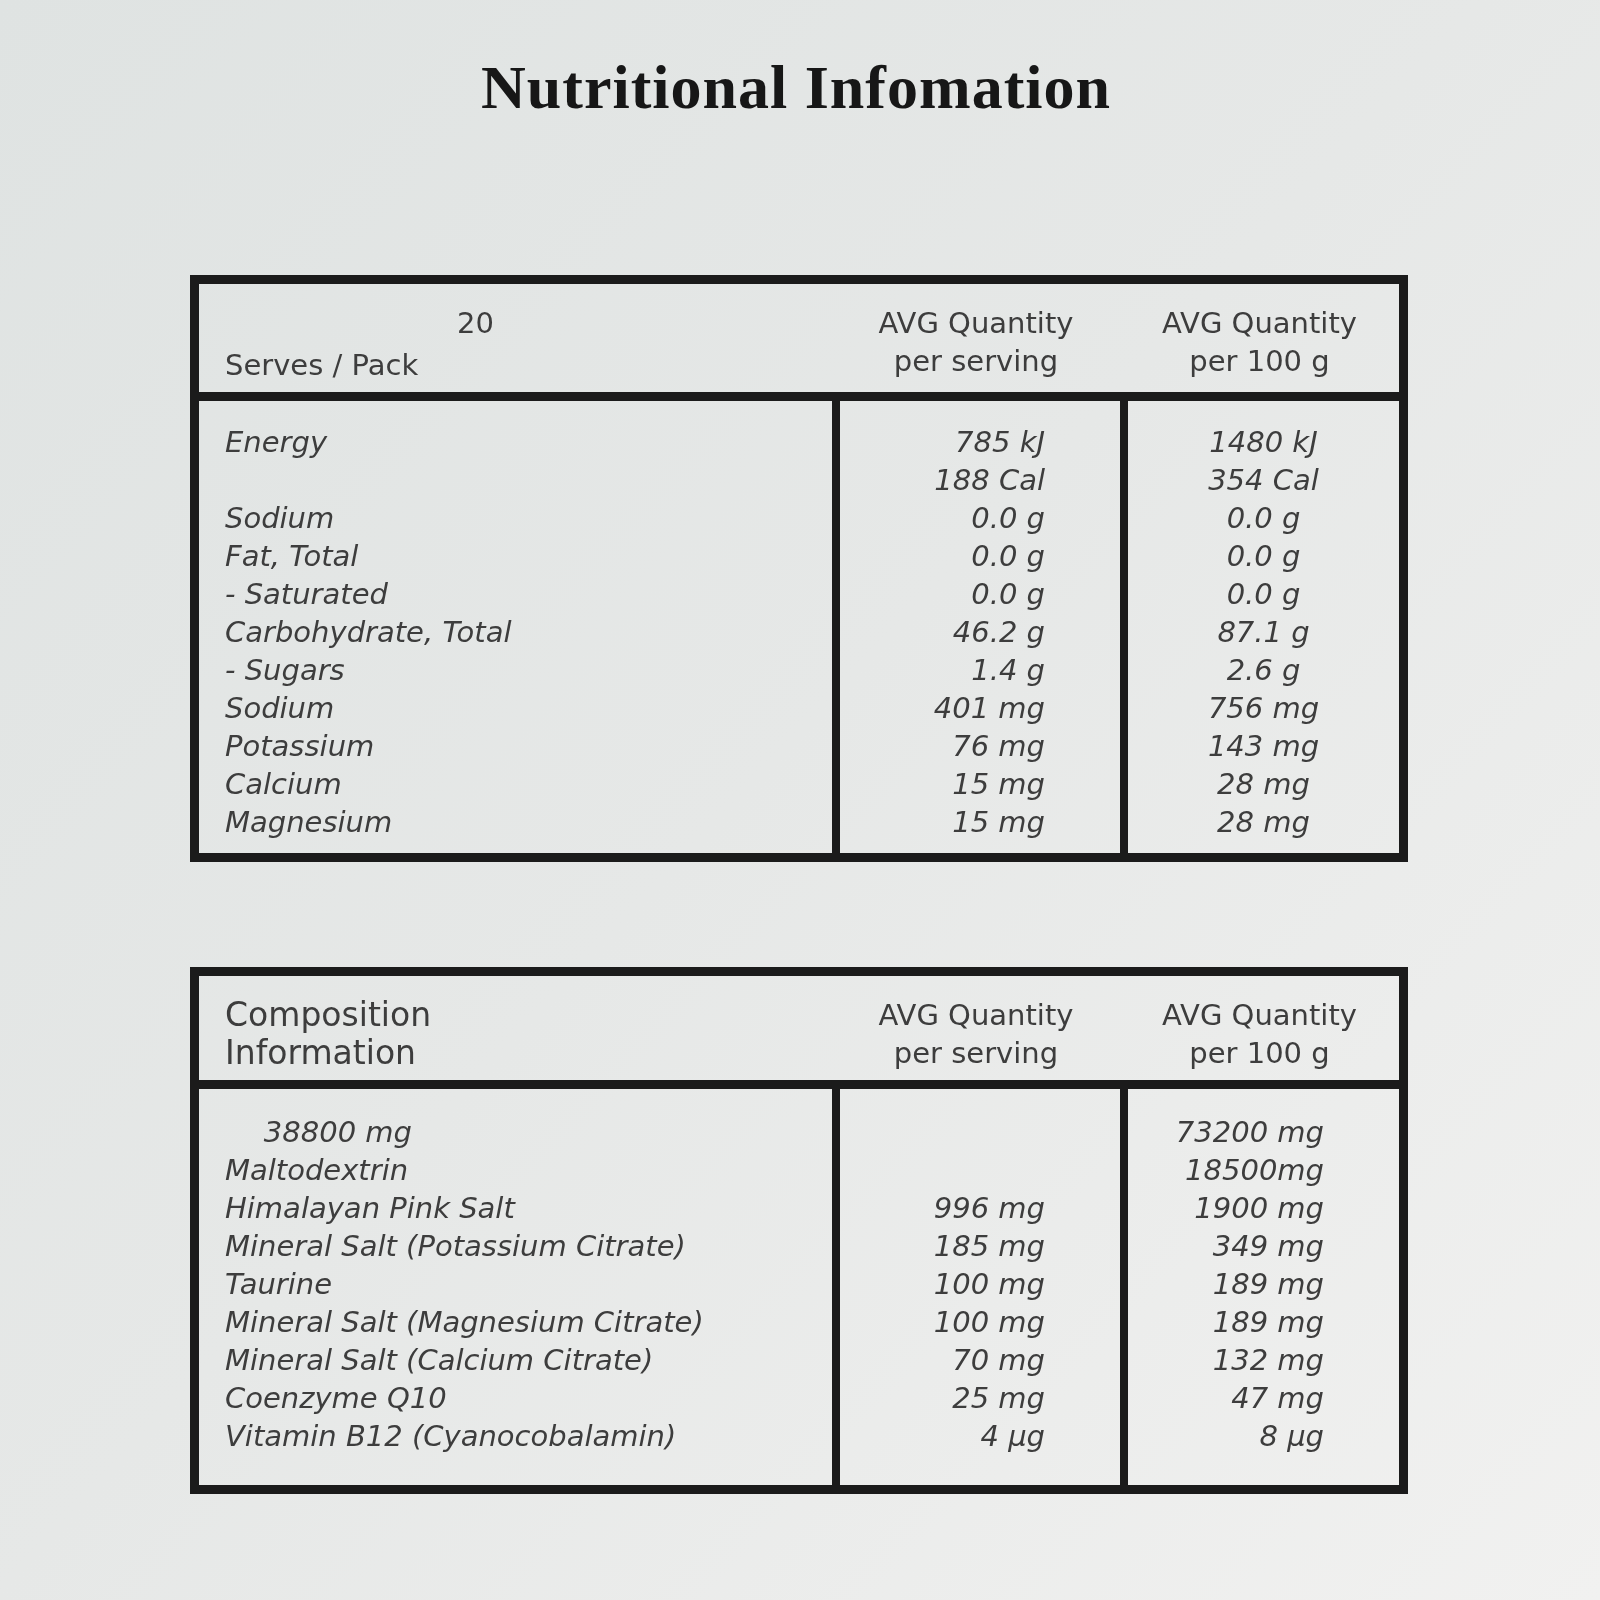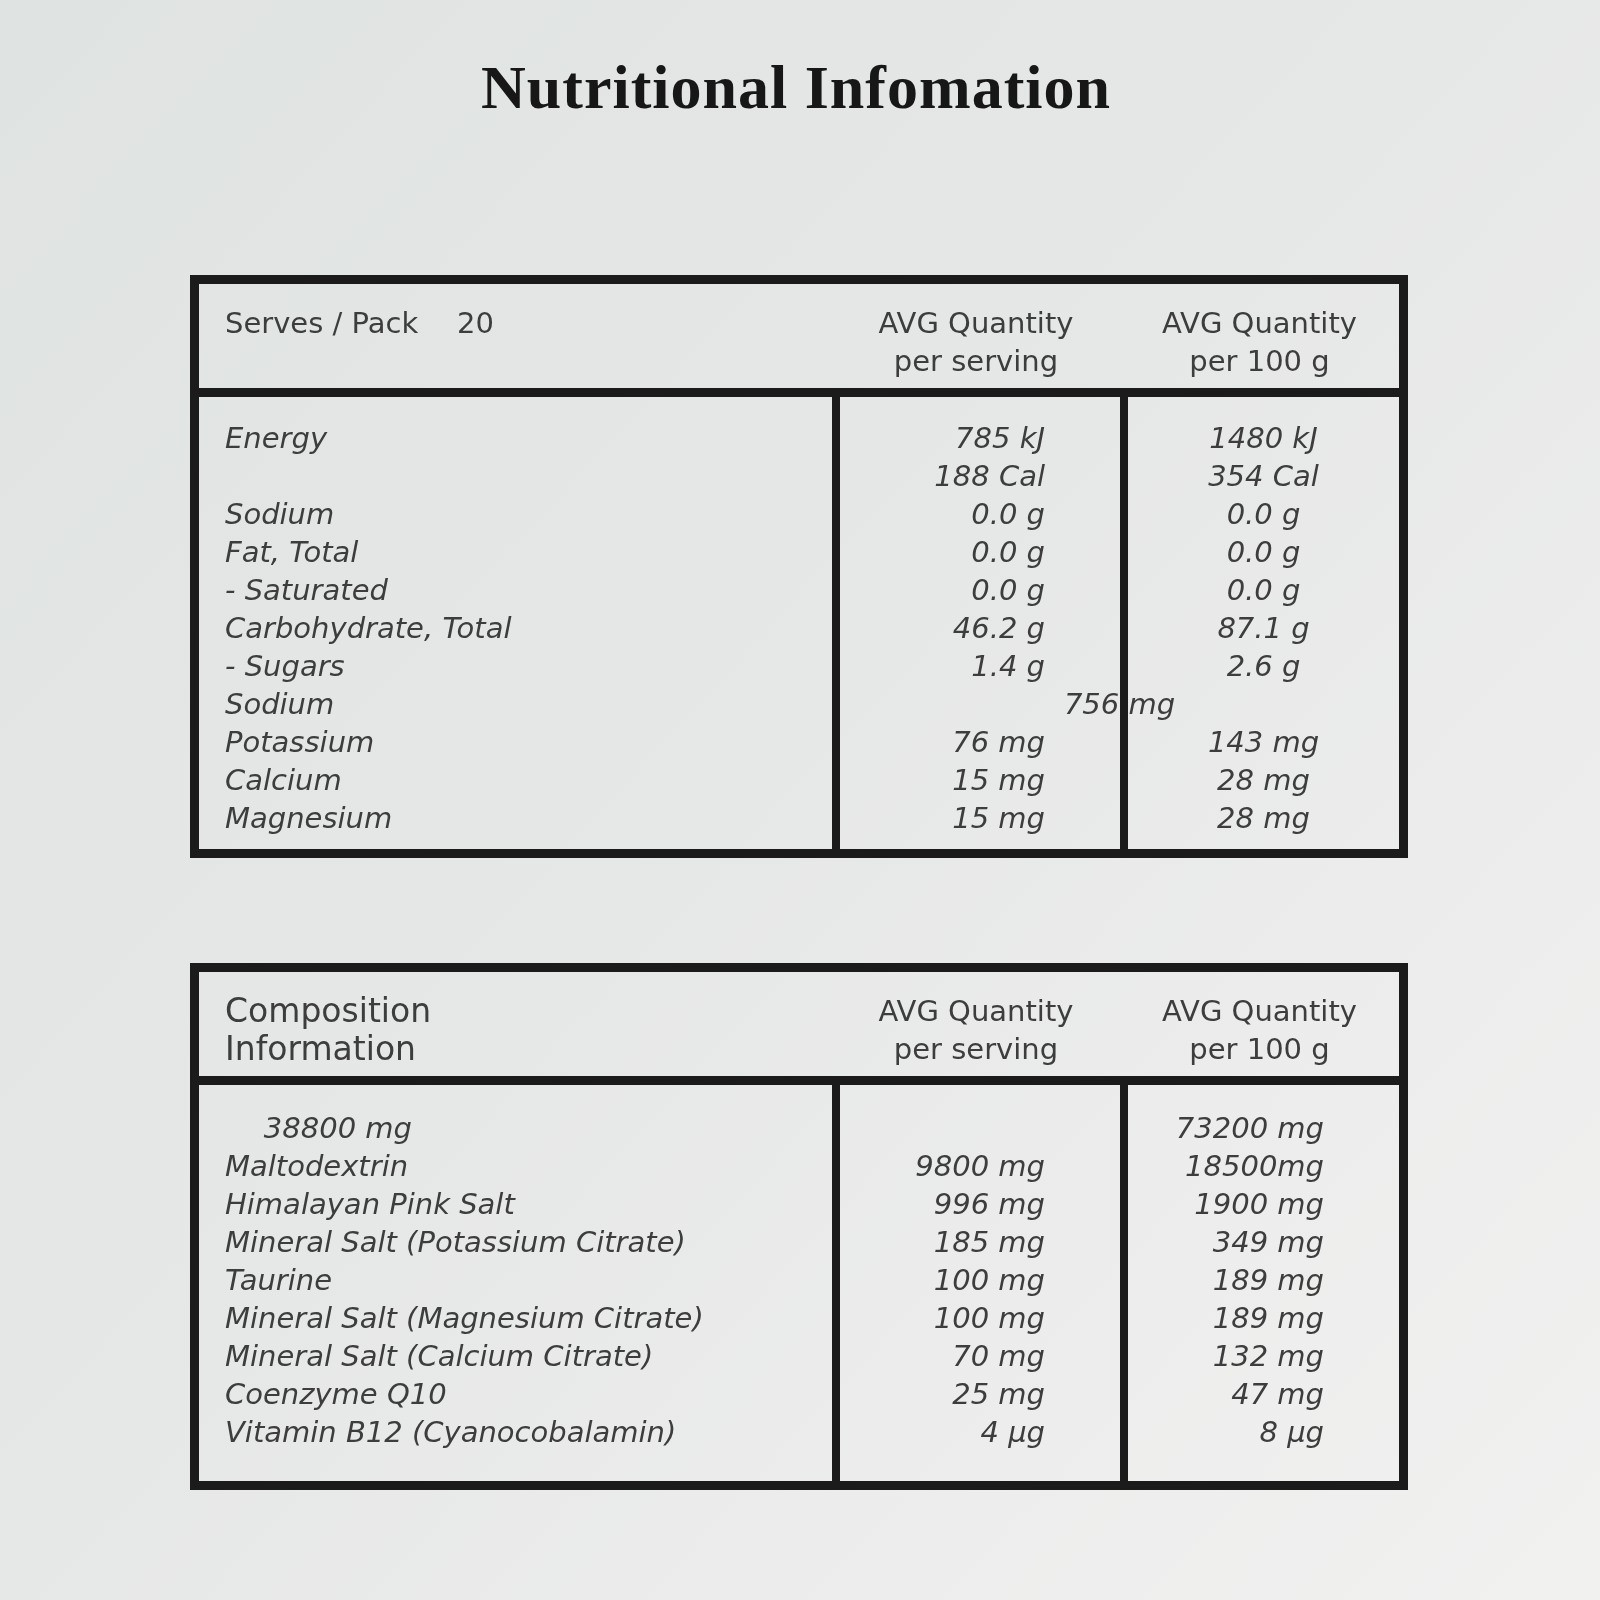--- a/index.html
+++ b/index.html
@@ -44,21 +44,21 @@
   .c2 { flex:0 0 288px; box-sizing:border-box; }
   .c3 { flex:1 1 auto; box-sizing:border-box; }
   .val.c2 { text-align:right; padding-right:75px; }
   .panel-1 .val.c3 { text-align:center; padding-left:8px; }
   .panel-2 .val.c3 { text-align:right; padding-right:75px;padding-left:20px; }
   .thead .c2, .thead .c3 {
     text-align:center; white-space:pre-line;
     font-size:29px; line-height:38px;
   }
   .meta-row { display:flex; font-size:29px; line-height:38px; }
-  .meta-label { width:232px; }
+  .meta-label { width:232px;margin-top:42px; }
   .head-title { white-space:pre-line; font-size:33px; line-height:38px; }
 </style>
 </head>
 <body>
 
 <div>
 
   <h1 class="page-title">Nutritional Infomation</h1>
 
   <section class="panel panel-1">
@@ -107,20 +107,21 @@
           <div class="c2 val">46.2 g</div>
           <div class="c3 val">87.1 g</div>
         </div>
         <div class="row">
           <div class="c1">- Sugars</div>
           <div class="c2 val">1.4 g</div>
           <div class="c3 val">2.6 g</div>
         </div>
         <div class="row">
           <div class="c1">Sodium</div>
+          <div class="c2 val">401 mg</div>
           <div class="c3 val">756 mg</div>
         </div>
         <div class="row">
           <div class="c1">Potassium</div>
           <div class="c2 val">76 mg</div>
           <div class="c3 val">143 mg</div>
         </div>
         <div class="row">
           <div class="c1">Calcium</div>
           <div class="c2 val">15 mg</div>
@@ -147,21 +148,20 @@
     </div>
     <div class="tbody">
       <div class="col-divider divider-a"></div>
       <div class="col-divider divider-b"></div>
     <div class="row">
           <div class="c2 val">38800 mg</div>
           <div class="c3 val">73200 mg</div>
         </div>
         <div class="row">
           <div class="c1">Maltodextrin</div>
-          <div class="c2 val">9800 mg</div>
           <div class="c3 val">18500mg</div>
         </div>
         <div class="row">
           <div class="c1">Himalayan Pink Salt</div>
           <div class="c2 val">996 mg</div>
           <div class="c3 val">1900 mg</div>
         </div>
         <div class="row">
           <div class="c1">Mineral Salt (Potassium Citrate)</div>
           <div class="c2 val">185 mg</div>

